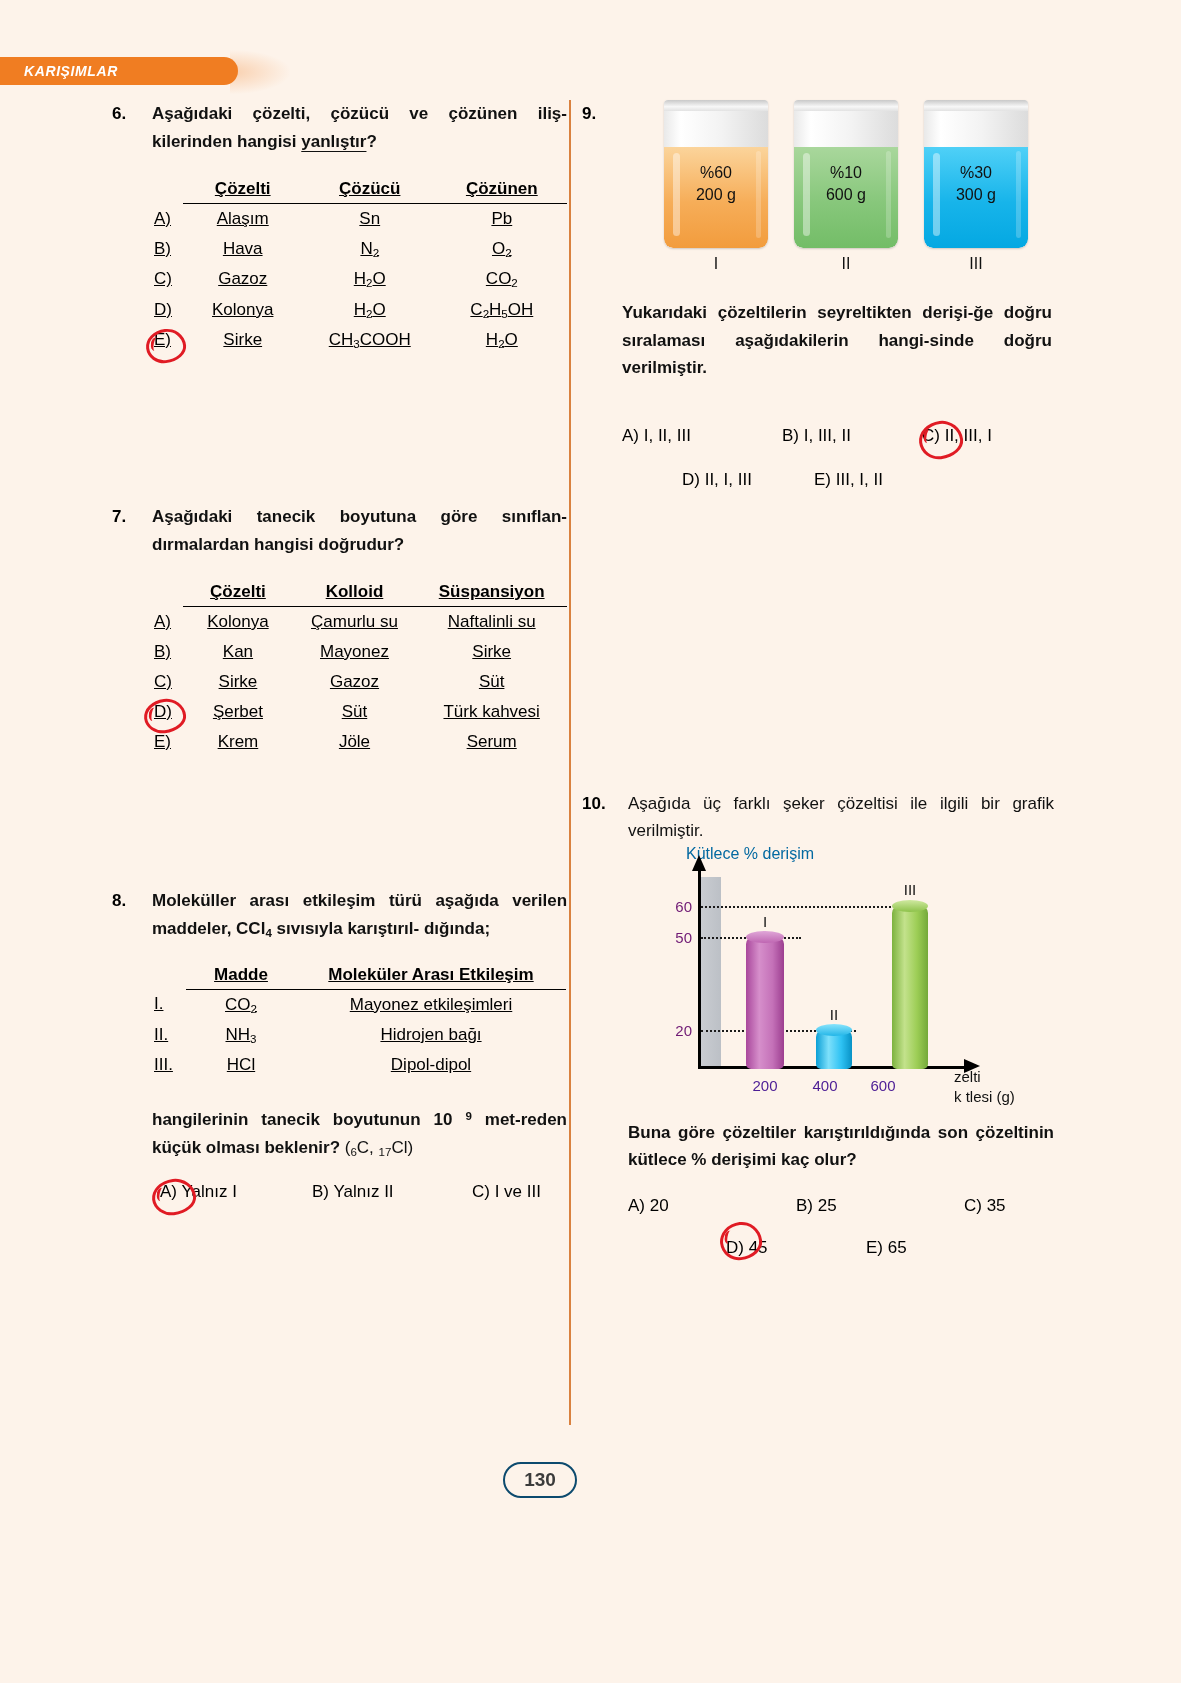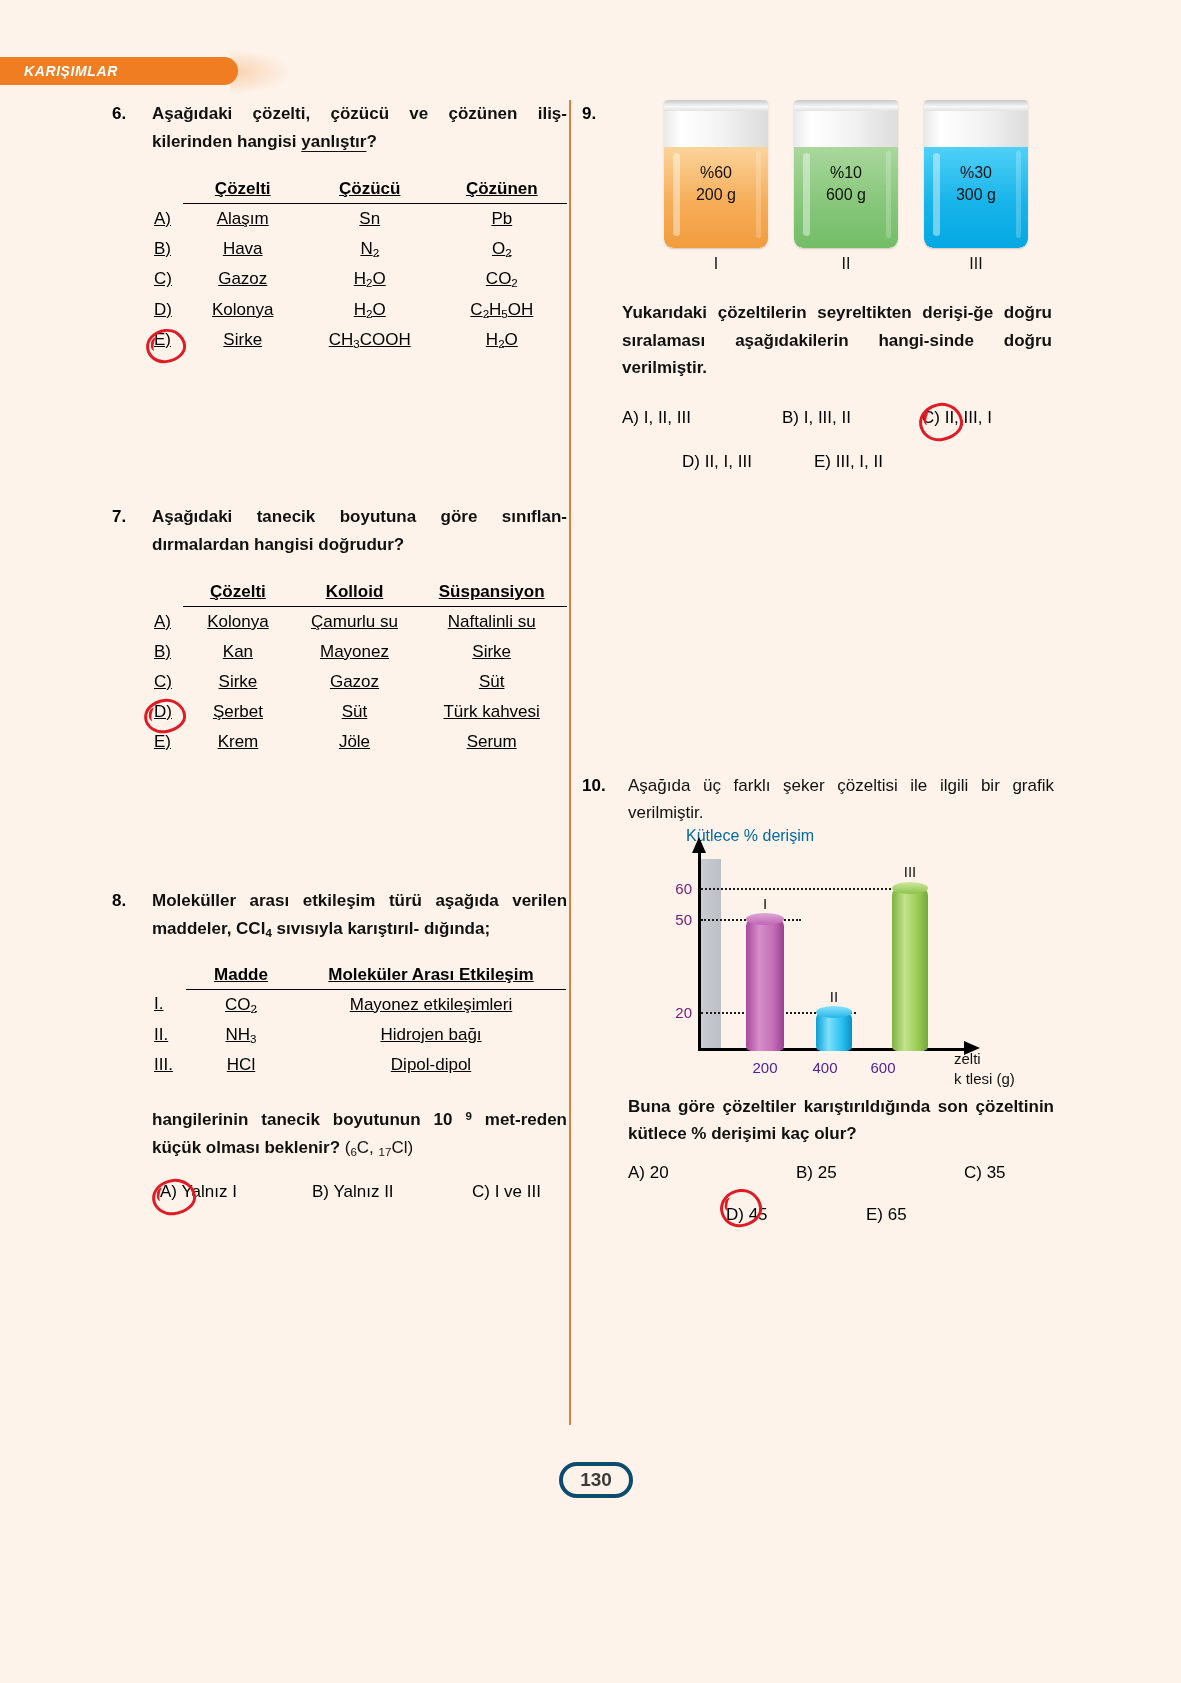--- a/index.html
+++ b/index.html
@@ -153,23 +153,23 @@
   .bar .cap {
     position: absolute; left: 0; right: 0; top: -6px; height: 12px;
     border-radius: 50%;
   }
   .bar-label { position: absolute; font-size: 15px; color:#111; text-align:center; }
   .xtick { position: absolute; font-size: 15px; color:#4c1d95; text-align: center; }
   .xcap { position: absolute; font-size: 15px; color:#111; line-height: 1.35; }
 
   
   .page-num {
-    position: absolute; left: 559px; top: 1462px;
+    position: absolute; left: 503px; top: 1462px;
     width: 74px; height: 36px;
-    border: 4px solid #0c4a6e; border-radius: 18px;
+    border: 2px solid #0c4a6e; border-radius: 18px;
     display: flex; align-items: center; justify-content: center;
     font-size: 19px; font-weight: bold; color: #3b3b3b;
     background: #fdf3ea;
   }
 </style>
 </head>
 <body>
 
 <div class="header-glow"></div>
 <div class="header-tab">
@@ -372,21 +372,21 @@
               <div>%30</div>
               <div>300 g</div>
             </div>
           </div>
           <div class="beaker-label">III</div>
         </div>
       </div>
 
       <div class="q-stem" style="margin-top:26px;">Yukarıdaki çözeltilerin seyreltikten derişi-ğe doğru sıralaması aşağıdakilerin hangi-sinde doğru verilmiştir.</div>
 
-      <div class="choices" style="margin-top:26px;">
+      <div class="choices" style="margin-top:44px;">
         <div class="choice-row">
           <div class="choice" style="width:160px;">A)  I, II, III</div>
           <div class="choice" style="width:140px;">B)  I, III, II</div>
           <div class="choice">C)  II, III, I</div>
         </div>
         <div class="choice-row" style="margin-top:24px;">
           <div class="choice" style="width:160px; padding-left:60px;">D)  II, I, III</div>
           <div class="choice" style="padding-left:32px;">E)  III, I, II</div>
         </div>
         <div class="circ" style="left:297px; top:-5px; width:44px; height:38px;"></div>
@@ -436,23 +436,23 @@
         <div class="xtick" style="left:82px; top:232px; width:58px;">200</div>
         <div class="xtick" style="left:142px; top:232px; width:58px;">400</div>
         <div class="xtick" style="left:200px; top:232px; width:58px;">600</div>
 
         <div class="xcap" style="left:300px; top:222px;">
           <div>zelti</div>
           <div>k  tlesi (g)</div>
         </div>
       </div>
 
-      <div class="q-stem" style="margin-top:4px;">Buna göre çözeltiler karıştırıldığında son çözeltinin kütlece % derişimi kaç olur?</div>
-
-      <div class="choices" style="margin-top:15px;">
+      <div class="q-stem" style="margin-top:12px;">Buna göre çözeltiler karıştırıldığında son çözeltinin kütlece % derişimi kaç olur?</div>
+
+      <div class="choices" style="margin-top:22px;">
         <div class="choice-row">
           <div class="choice" style="width:168px;">A)  20</div>
           <div class="choice" style="width:168px;">B)  25</div>
           <div class="choice">C)  35</div>
         </div>
         <div class="choice-row" style="margin-top:22px;">
           <div class="choice" style="width:168px; padding-left:98px;">D)  45</div>
           <div class="choice" style="padding-left:70px;">E)  65</div>
         </div>
         <div class="circ" style="left:92px; top:26px; width:42px; height:38px;"></div>

